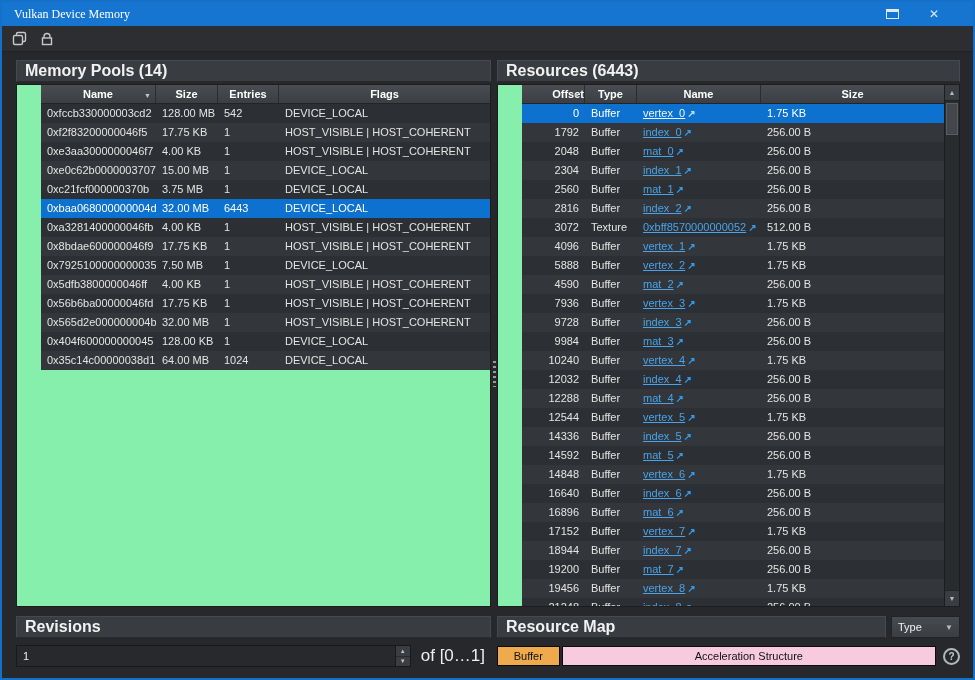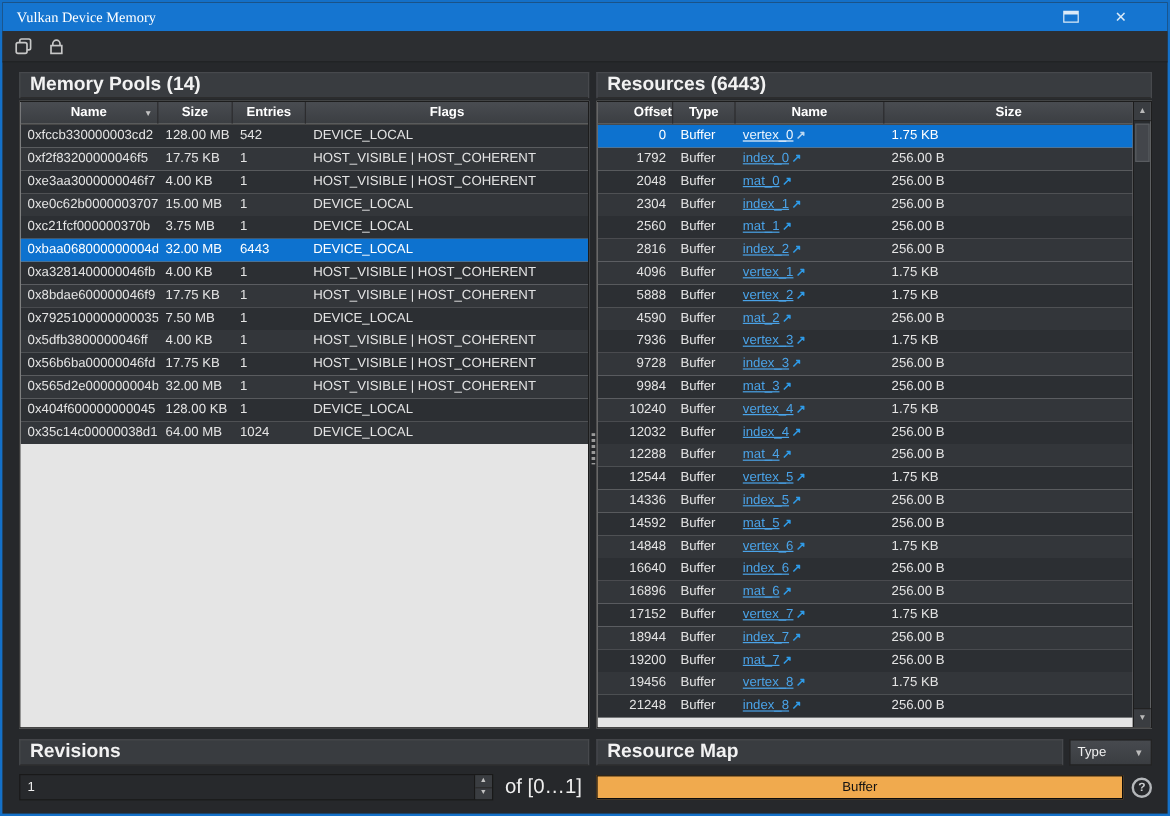--- a/index.html
+++ b/index.html
@@ -19,22 +19,22 @@
   .tool-btn { width:22px; height:22px; display:flex; align-items:center; justify-content:center; }
   
   .content { flex:1; display:flex; flex-direction:column; padding:8px 13px 11px 14px; min-height:0; }
   .panels { flex:1; display:flex; gap:6px; min-height:0; position:relative; }
   .panel { display:flex; flex-direction:column; min-width:0; min-height:0; }
   .panel-left { width:475px; flex:0 0 auto; }
   .panel-right { flex:1; }
   .panel-title { height:22px; line-height:20px; background:#393c40; border:1px solid #47494d;
                  border-bottom-color:#2a2a2a; font-weight:bold; font-size:16px; color:#f2f2f2;
                  padding:0 8px; flex:0 0 auto; }
-  .table-wrap { margin-top:2px; flex:1; border:1px solid #1d1d1d; background:#e5e5e5;
-                display:flex; min-height:0; overflow:hidden; }
+  .table-wrap { margin-top:2px; flex:1; border:1px solid #1d1d1d; background:#86efac;
+                display:flex; min-height:0; overflow:hidden;padding-left:24px; }
   .table-main { flex:1; display:flex; flex-direction:column; min-width:0; }
   .thead { display:flex; height:19px; flex:0 0 auto; background:linear-gradient(#494c51,#3b3e42);
            border-bottom:1px solid #242424; }
   .th { font-weight:bold; font-size:11px; color:#fff; text-align:center; line-height:19px;
         border-right:1px solid #2c2c2e; position:relative; }
   .th:last-child { border-right:none; }
   .sort-icon { position:absolute; right:4px; top:1px; font-size:7px; color:#c4c4c4; }
   .tbody { flex:1; overflow:hidden; }
   .tr { display:flex; height:19px; line-height:19px; font-size:11px; color:#e4e4e4; background:#2c2f33; }
   .tr.odd { background:#33363a; }
@@ -290,20 +290,26 @@
                   <div class="td rs-size">256.00 B</div>
                 </div>
 
                 <div class="tr odd">
                   <div class="td rs-offset">2816</div>
                   <div class="td rs-type">Buffer</div>
                   <div class="td rs-name"><a class="res-link">index_2</a><span class="ext-icon">↗</span></div>
                   <div class="td rs-size">256.00 B</div>
                 </div>
 
+                <div class="tr">
+                  <div class="td rs-offset">3072</div>
+                  <div class="td rs-type">Texture</div>
+                  <div class="td rs-name"><a class="res-link">0xbff8570000000052</a><span class="ext-icon">↗</span></div>
+                  <div class="td rs-size">512.00 B</div>
+                </div>
 
                 <div class="tr odd">
                   <div class="td rs-offset">4096</div>
                   <div class="td rs-type">Buffer</div>
                   <div class="td rs-name"><a class="res-link">vertex_1</a><span class="ext-icon">↗</span></div>
                   <div class="td rs-size">1.75 KB</div>
                 </div>
 
                 <div class="tr">
                   <div class="td rs-offset">5888</div>
@@ -482,20 +488,23 @@
             <span class="chevron">▼</span>
           </div>
         </div>
         <div class="map-row">
           <div class="map-bar">
 
               <div class="map-segment" style="background: rgb(240, 170, 78); flex: 14 1 0%;">
                 <span>Buffer</span>
               </div>
 
+              <div class="map-segment odd" style="background: rgb(248, 202, 222); flex: 86 1 0%;">
+                <span>Acceleration Structure</span>
+              </div>
             </div>
           <div class="help-btn">
               <span>?</span>
             </div>
         </div>
       </div>
 
     </div>
   </div>
 </div>

